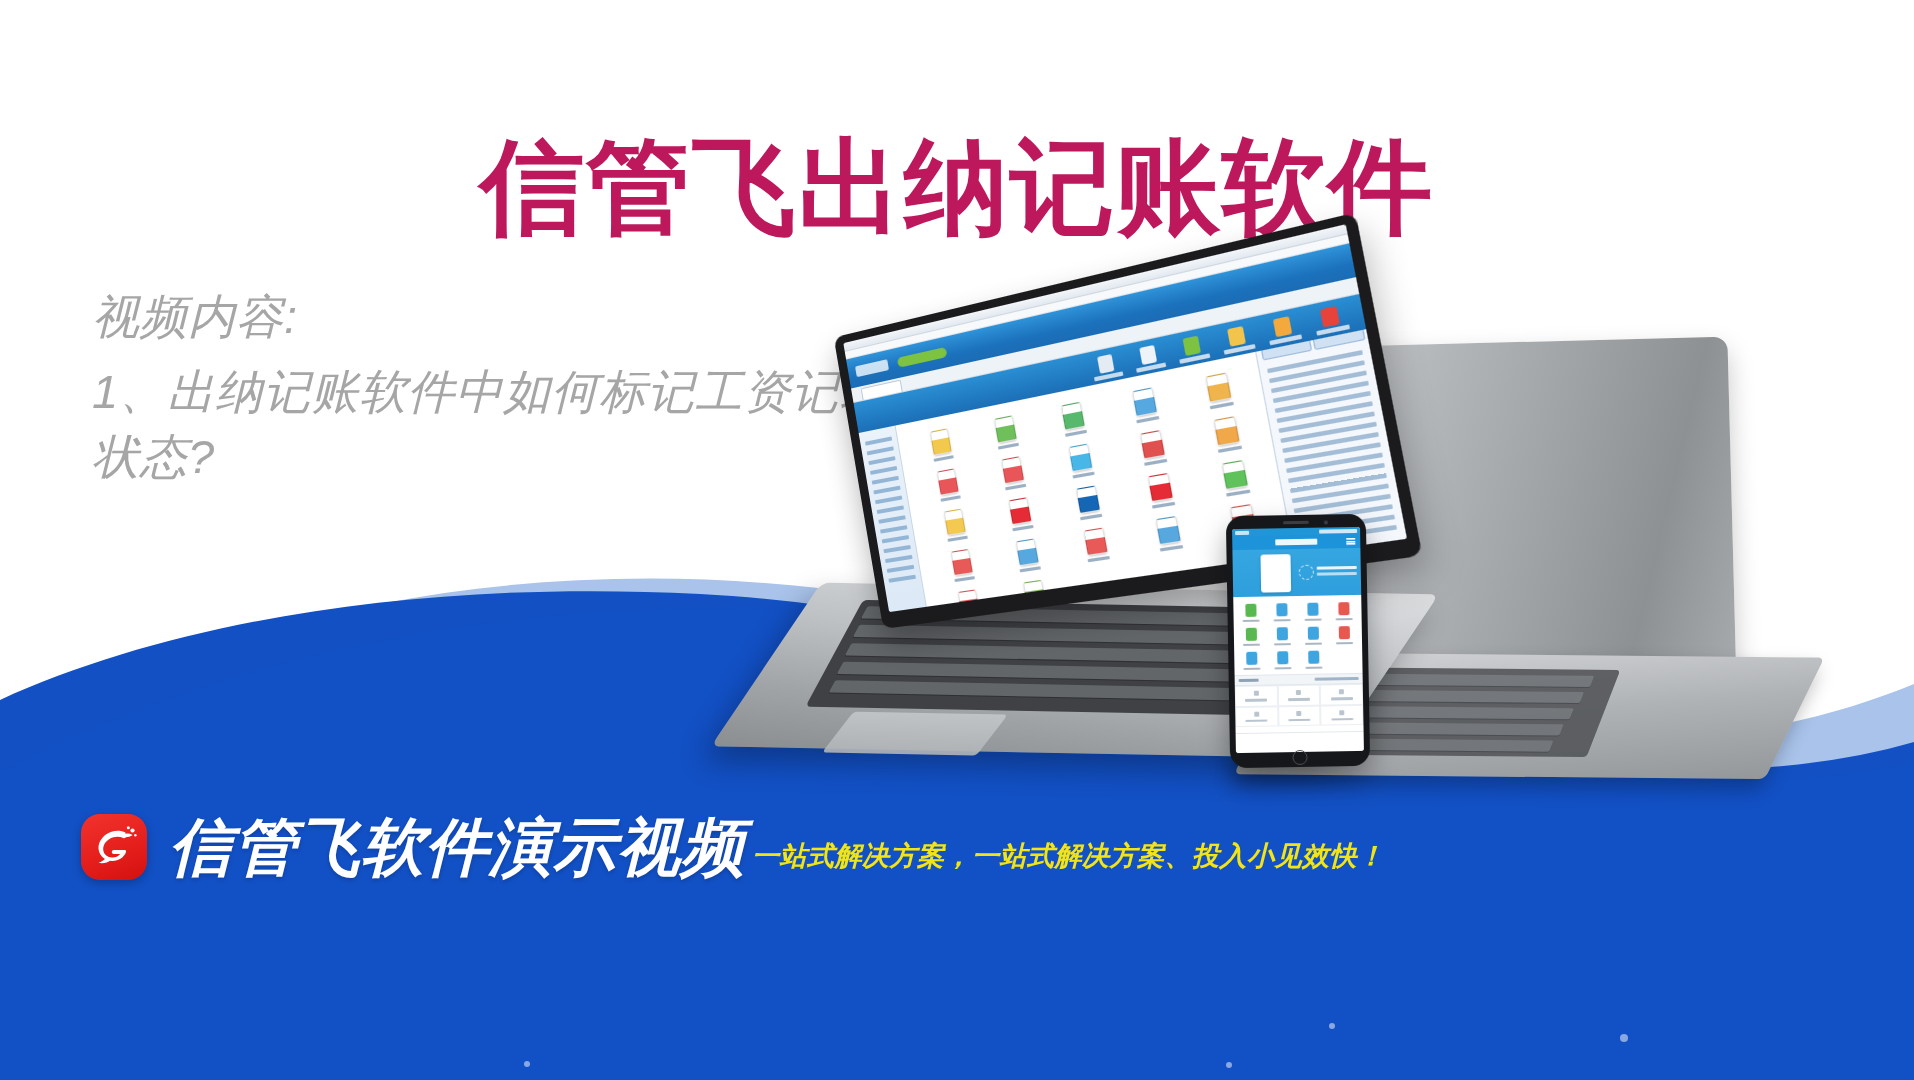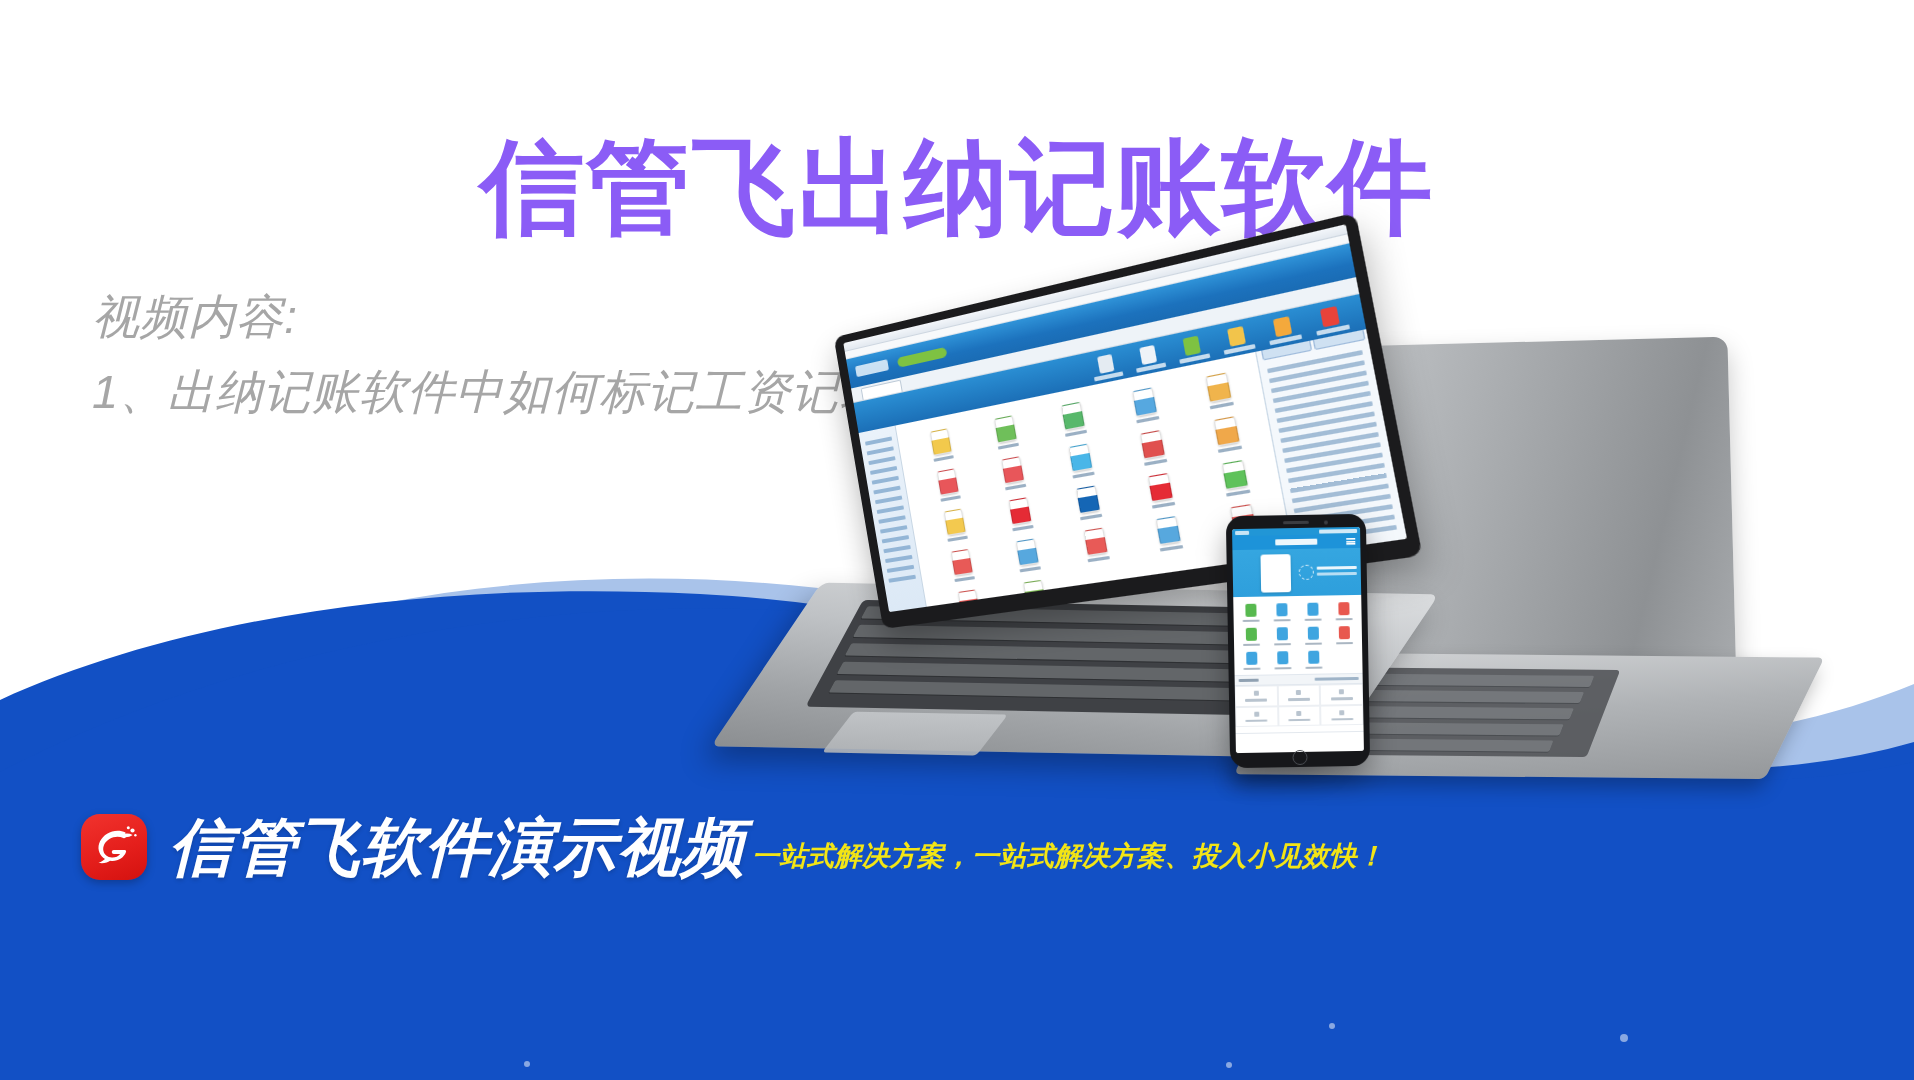--- a/index.html
+++ b/index.html
@@ -17,21 +17,21 @@
   .wave-layer svg{display:block;width:1914px;height:1080px;}
 
   
   .title{
     position:absolute;
     left:0;right:0;top:58px;
     text-align:center;
     font-size:104px;
     line-height:1.14;
     font-weight:bold;
-    color:#8b5cf6;
+    color:#be185d;
     letter-spacing:2px;
     font-family:"Liberation Sans","DejaVu Sans",sans-serif;
   }
 
   
   .body-copy{
     position:absolute;
     left:92px;top:285px;
     width:1010px;
     color:#a6a6a6;
@@ -230,20 +230,21 @@
 
       <path d="M0,772 C230,652 520,596 790,611 C1060,626 1300,722 1540,764 C1672,787 1800,787 1914,762 L1914,1080 L0,1080 Z" fill="#1250C4" opacity="0.92"></path>
     </svg>
   </div>
 
   <h1 class="title">信管飞出纳记账软件</h1>
 
   <div class="body-copy">
     <span class="line l1">视频内容:</span>
     <span class="line">1、出纳记账软件中如何标记工资记录签领</span>
+    <span class="line">状态?</span>
   </div>
 
   <div class="devices">
 
     <div class="laptop-back">
       <div class="lb-lid"></div>
       <div class="lb-base">
         <div class="lb-keys">
           <i style="left:6px;top:6px;width:300px"></i>
           <i style="left:10px;top:22px;width:292px"></i>

